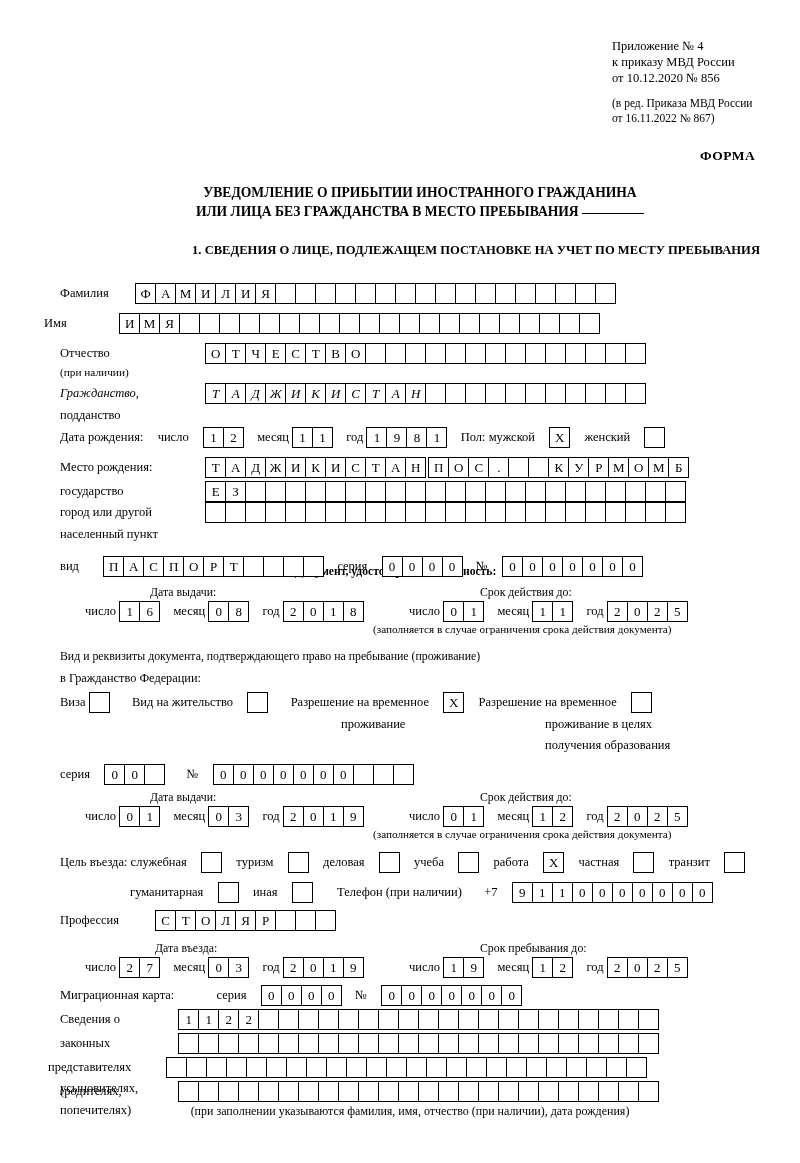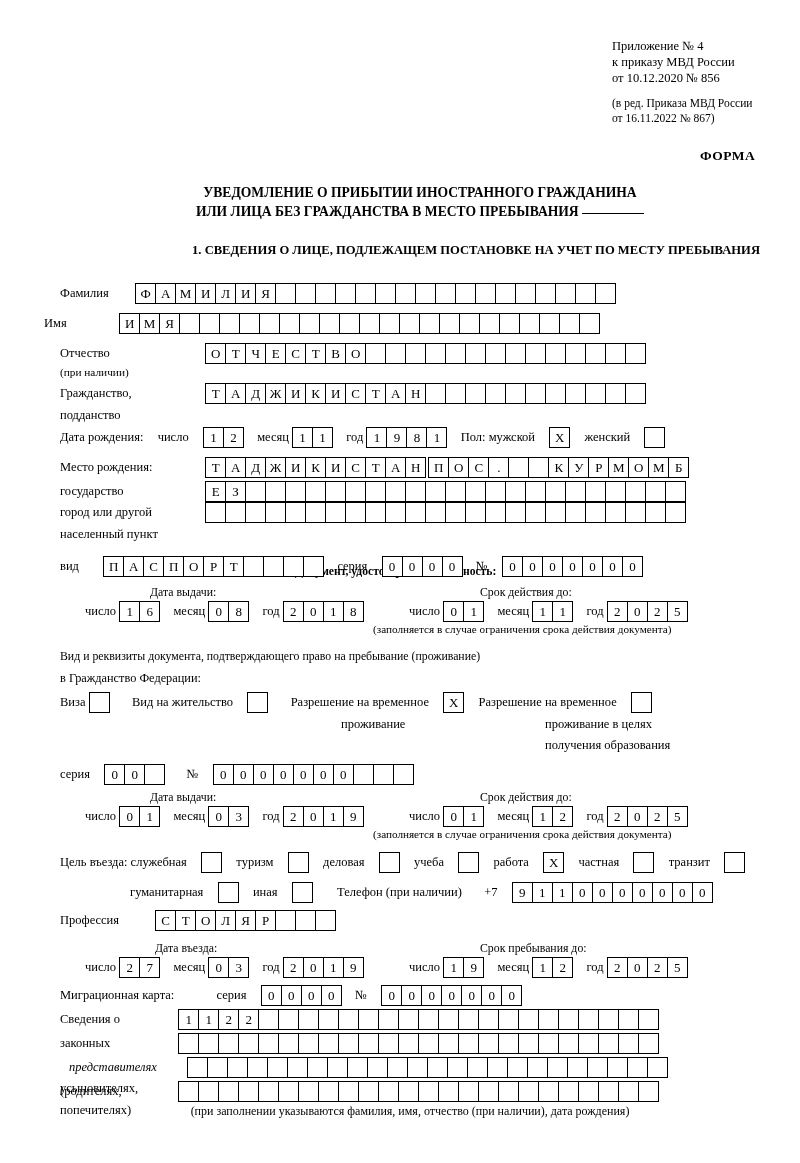--- a/index.html
+++ b/index.html
@@ -127,21 +127,21 @@
   </div>
 
   <div class="row" style="left:60px;top:343px;">
     <span class="lbl" style="width:142px;display:inline-block;">Отчество</span>
     <span class="cells" id="cells-patronymic"><span class="c">О</span><span class="c">Т</span><span class="c">Ч</span><span class="c">Е</span><span class="c">С</span><span class="c">Т</span><span class="c">В</span><span class="c">О</span><span class="c"></span><span class="c"></span><span class="c"></span><span class="c"></span><span class="c"></span><span class="c"></span><span class="c"></span><span class="c"></span><span class="c"></span><span class="c"></span><span class="c"></span><span class="c"></span><span class="c"></span><span class="c"></span></span>
   </div>
   <div class="row" style="left:60px;top:364px;">
     <span class="lbl sm">(при наличии)</span>
   </div>
 
-  <div class="row" style="left:60px;top:383px;">
+  <div class="row" style="left:60px;top:383px;font-style:italic;">
     <span class="lbl" style="width:142px;display:inline-block;">Гражданство,</span>
     <span class="cells" id="cells-citizenship"><span class="c">Т</span><span class="c">А</span><span class="c">Д</span><span class="c">Ж</span><span class="c">И</span><span class="c">К</span><span class="c">И</span><span class="c">С</span><span class="c">Т</span><span class="c">А</span><span class="c">Н</span><span class="c"></span><span class="c"></span><span class="c"></span><span class="c"></span><span class="c"></span><span class="c"></span><span class="c"></span><span class="c"></span><span class="c"></span><span class="c"></span><span class="c"></span></span>
   </div>
   <div class="row" style="left:60px;top:407px;">
     <span class="lbl">подданство</span>
   </div>
 
   <div class="row" style="left:60px;top:427px;">
     <span class="lbl">Дата рождения:</span>
     <span class="gap"></span>
@@ -386,21 +386,21 @@
   </div>
 
   <div class="row" style="left:60px;top:1009px;">
     <span class="lbl" style="width:115px;display:inline-block;">Сведения о</span>
     <span class="cells" id="cells-legal1"><span class="c">1</span><span class="c">1</span><span class="c">2</span><span class="c">2</span><span class="c"></span><span class="c"></span><span class="c"></span><span class="c"></span><span class="c"></span><span class="c"></span><span class="c"></span><span class="c"></span><span class="c"></span><span class="c"></span><span class="c"></span><span class="c"></span><span class="c"></span><span class="c"></span><span class="c"></span><span class="c"></span><span class="c"></span><span class="c"></span><span class="c"></span><span class="c"></span></span>
   </div>
   <div class="row" style="left:60px;top:1033px;">
     <span class="lbl" style="width:115px;display:inline-block;">законных</span>
     <span class="cells" id="cells-legal2"><span class="c"></span><span class="c"></span><span class="c"></span><span class="c"></span><span class="c"></span><span class="c"></span><span class="c"></span><span class="c"></span><span class="c"></span><span class="c"></span><span class="c"></span><span class="c"></span><span class="c"></span><span class="c"></span><span class="c"></span><span class="c"></span><span class="c"></span><span class="c"></span><span class="c"></span><span class="c"></span><span class="c"></span><span class="c"></span><span class="c"></span><span class="c"></span></span>
   </div>
-  <div class="row" style="left:69px;top:1057px;font-style:italic;">
+  <div class="row" style="left:48px;top:1057px;">
     <span class="lbl" style="width:115px;display:inline-block;">представителях</span>
     <span class="cells" id="cells-legal3"><span class="c"></span><span class="c"></span><span class="c"></span><span class="c"></span><span class="c"></span><span class="c"></span><span class="c"></span><span class="c"></span><span class="c"></span><span class="c"></span><span class="c"></span><span class="c"></span><span class="c"></span><span class="c"></span><span class="c"></span><span class="c"></span><span class="c"></span><span class="c"></span><span class="c"></span><span class="c"></span><span class="c"></span><span class="c"></span><span class="c"></span><span class="c"></span></span>
   </div>
   <div class="row" style="left:60px;top:1081px;">
     <span class="lbl" style="width:115px;display:inline-block;">(родителях,</span>
     <span class="cells" id="cells-legal4"><span class="c"></span><span class="c"></span><span class="c"></span><span class="c"></span><span class="c"></span><span class="c"></span><span class="c"></span><span class="c"></span><span class="c"></span><span class="c"></span><span class="c"></span><span class="c"></span><span class="c"></span><span class="c"></span><span class="c"></span><span class="c"></span><span class="c"></span><span class="c"></span><span class="c"></span><span class="c"></span><span class="c"></span><span class="c"></span><span class="c"></span><span class="c"></span></span>
   </div>
   <div class="row" style="left:60px;top:1084px;">
     <span class="lbl" style="visibility:hidden;">.</span>
   </div>

